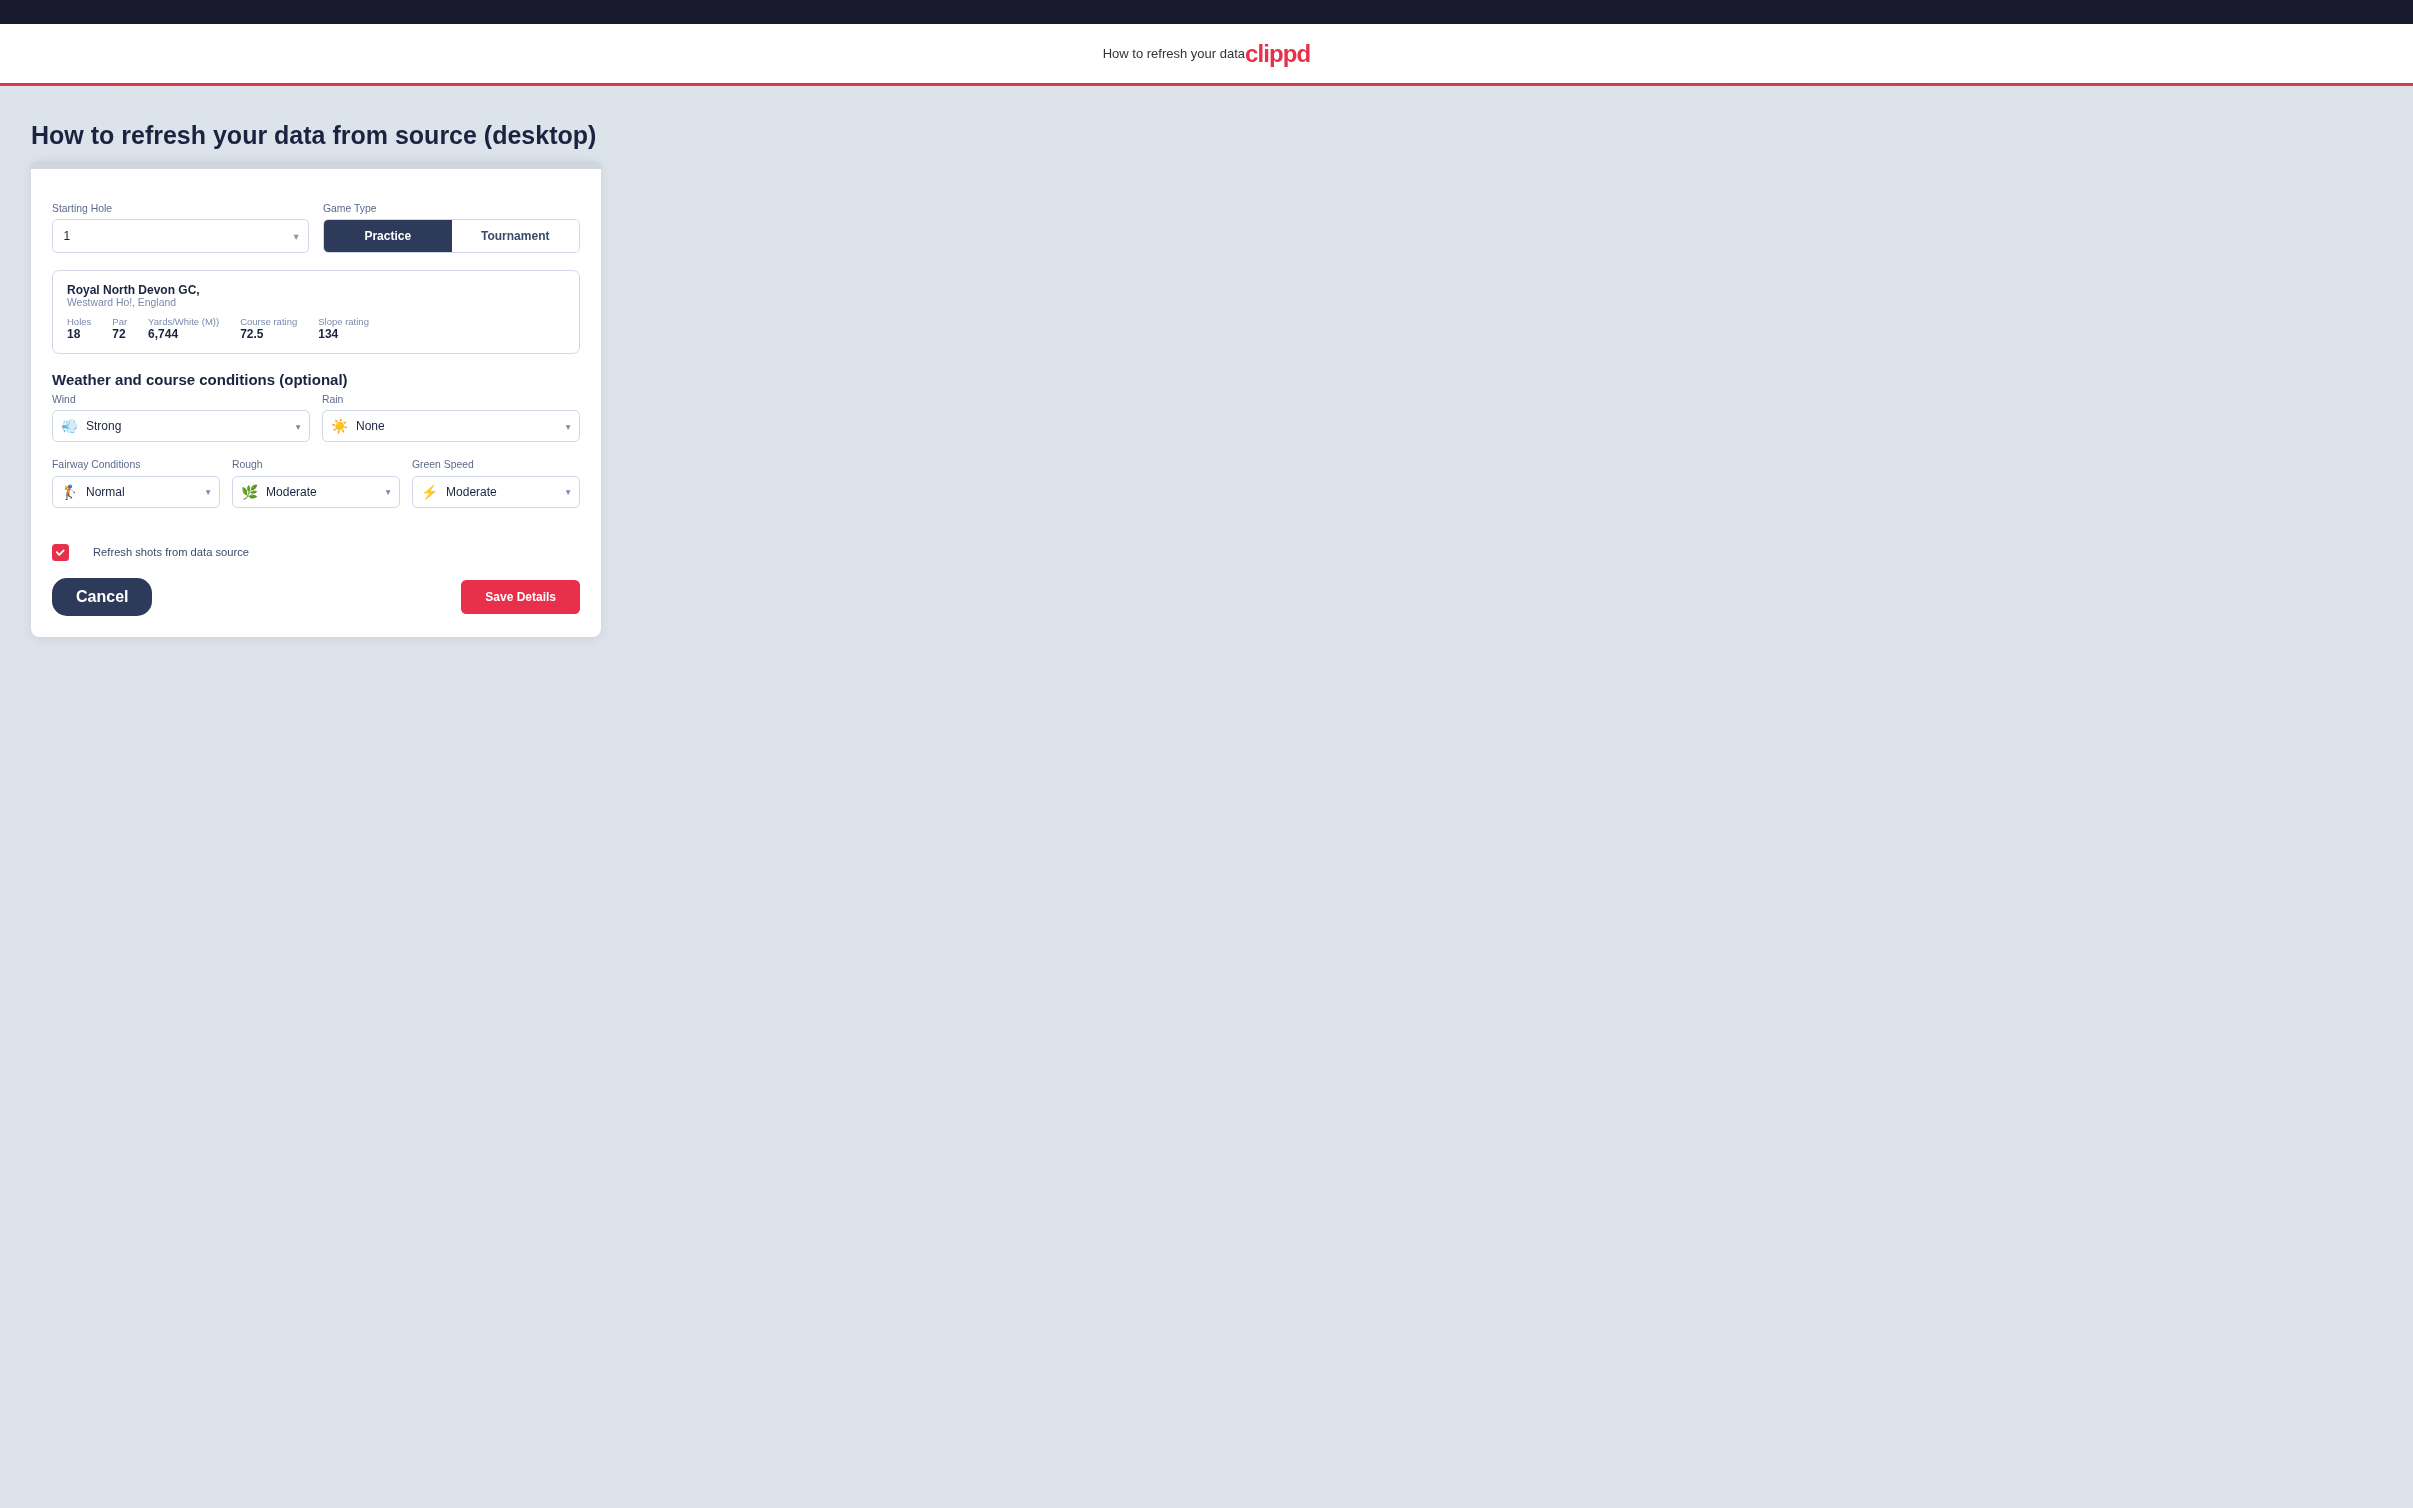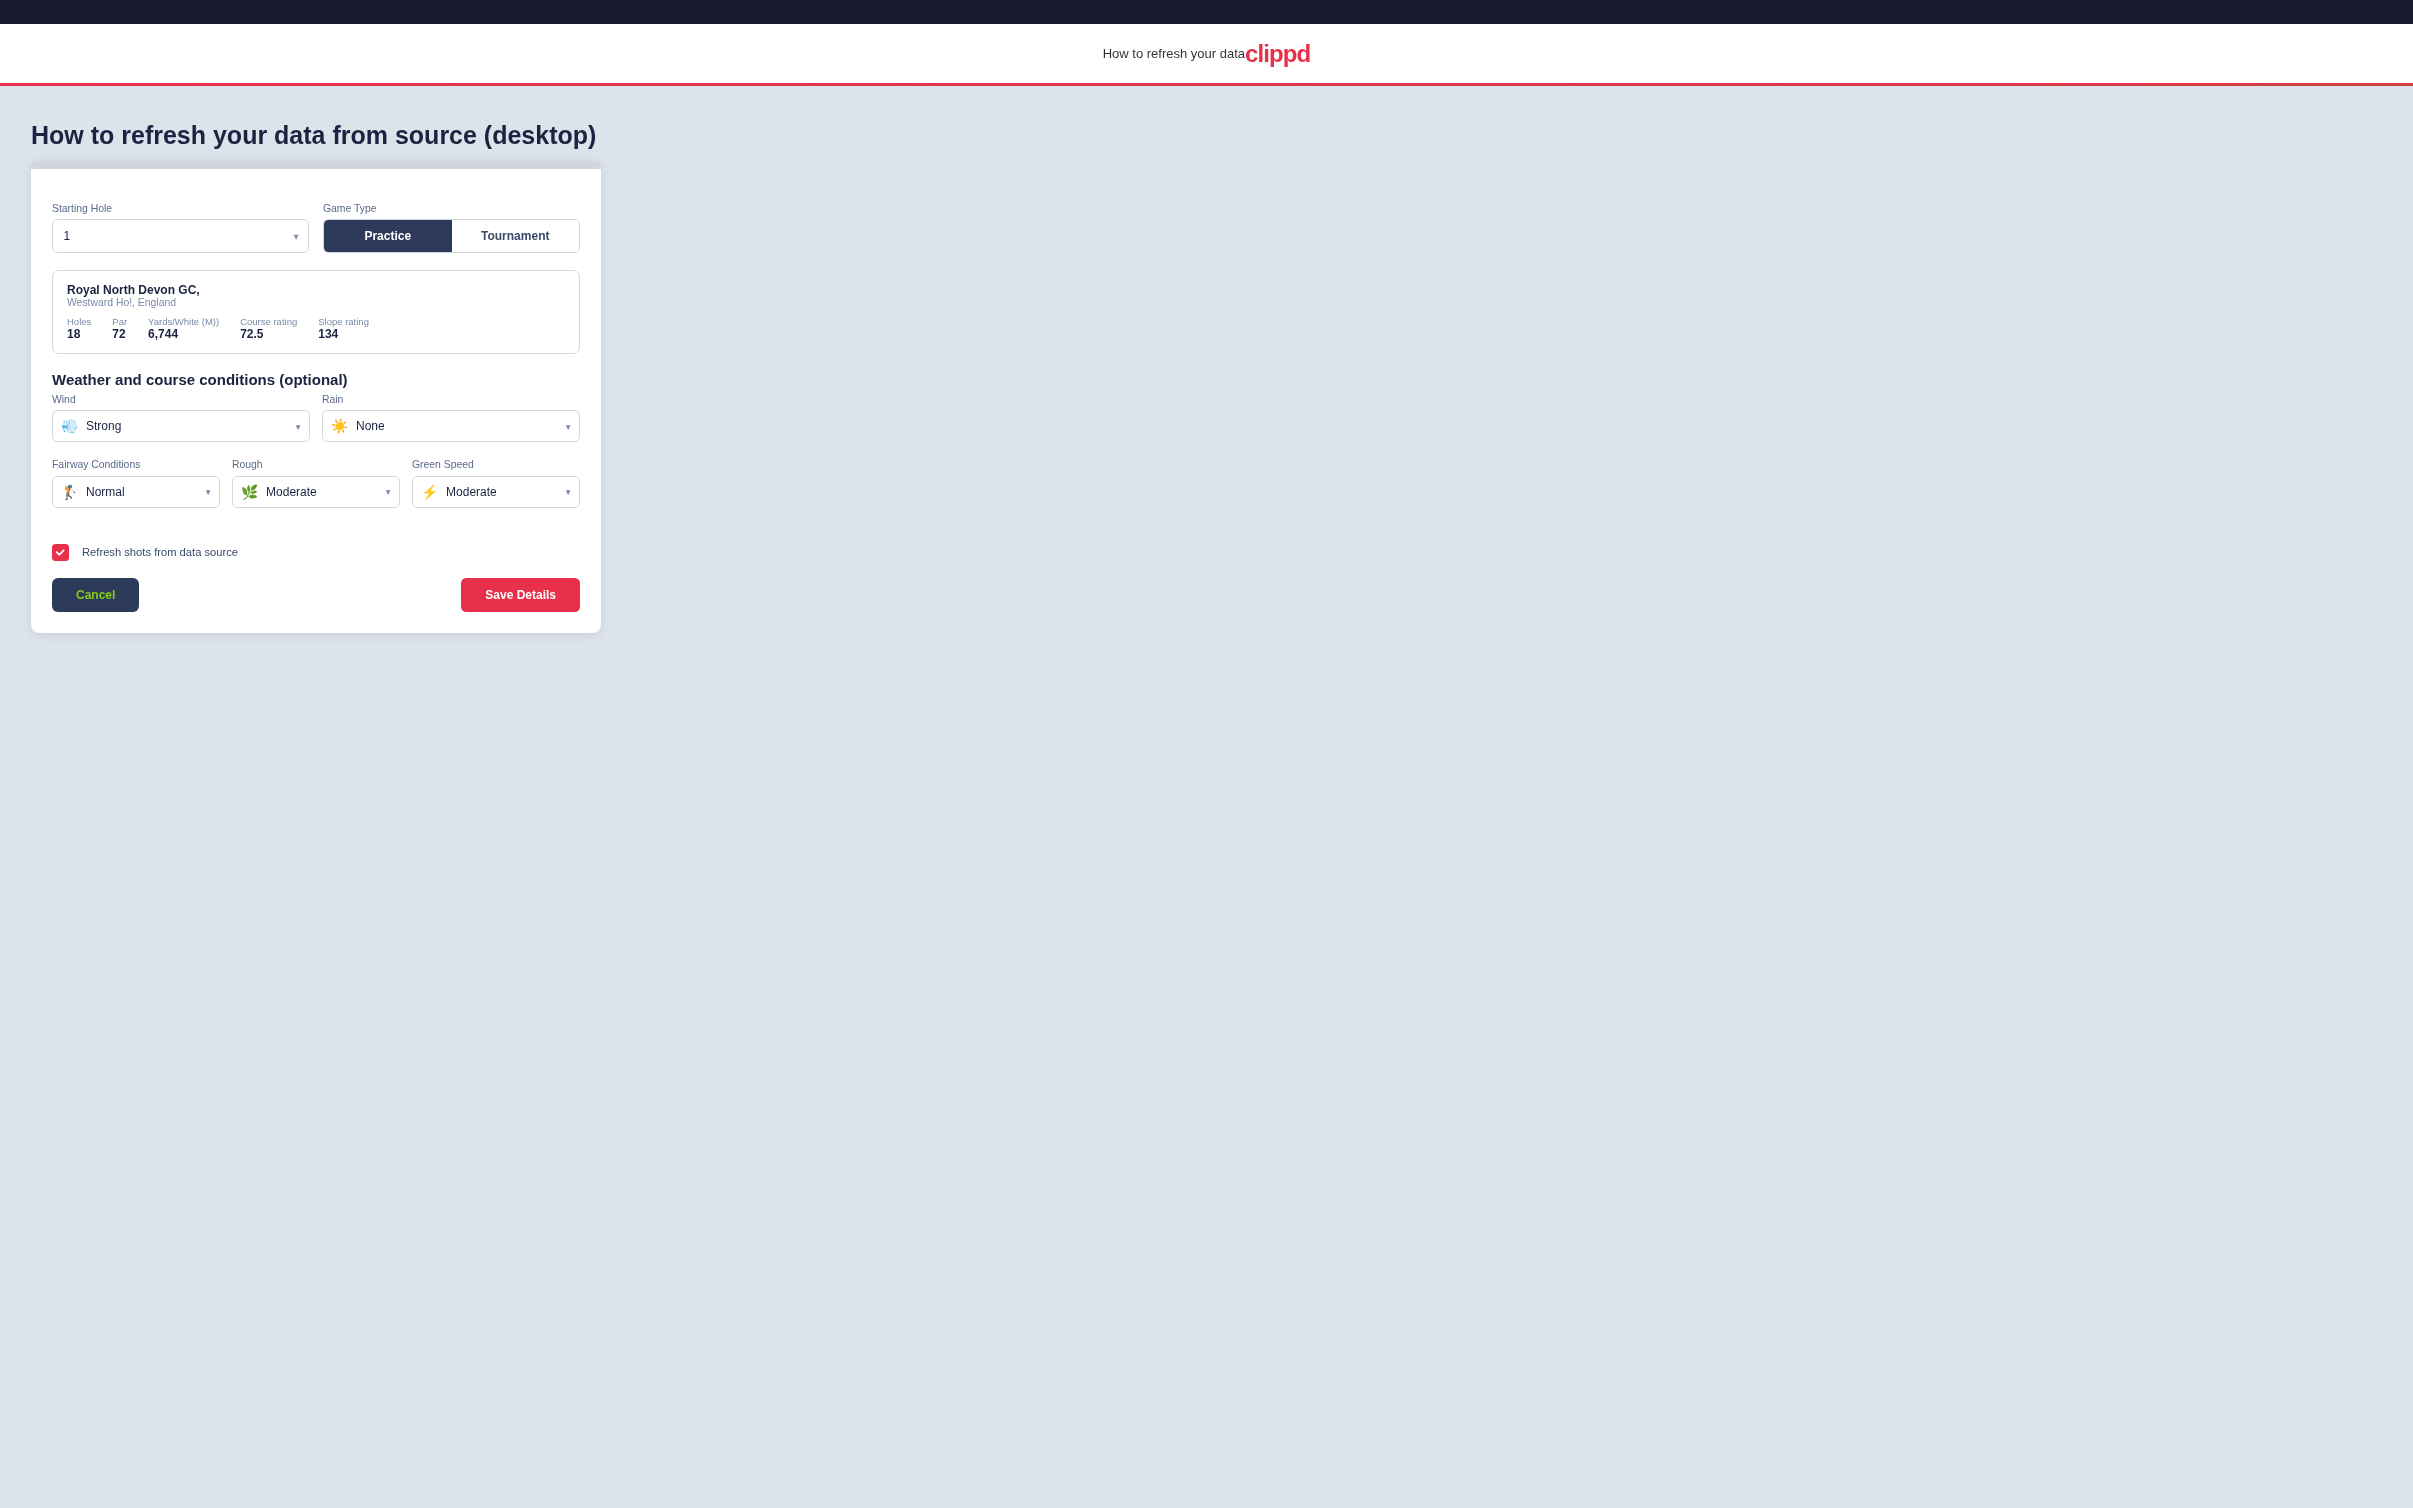--- a/index.html
+++ b/index.html
@@ -190,21 +190,21 @@
       font-size: 12px;
       color: #1a2340;
     }
     .dropdown-chevron {
       font-size: 9.5px;
       color: #7a8aaa;
     }
     .checkbox-row {
       display: flex;
       align-items: center;
-      gap: 13px;
+      gap: 24px;
       margin-bottom: 17px;
       margin-top: 36px;
     }
     .checkbox-checked {
       width: 17px;
       height: 17px;
       background: #e8304a;
       border-radius: 3.5px;
       display: flex;
       align-items: center;
@@ -220,25 +220,25 @@
       font-size: 11.2px;
       color: #3a4a6a;
     }
     .form-actions {
       display: flex;
       justify-content: space-between;
       align-items: center;
     }
     .cancel-btn {
       background: #2d3a5a;
-      color: #84cc16;
+      color: #ffffff;
       border: none;
       padding: 10.4px 24px;
-      border-radius: 6px;
-      font-size: 12px;
+      border-radius: 15px;
+      font-size: 16px;
       font-weight: 600;
       cursor: pointer;
     }
     .save-btn {
       background: #e8304a;
       color: #fff;
       border: none;
       padding: 10.4px 24px;
       border-radius: 5.2px;
       font-size: 12px;

